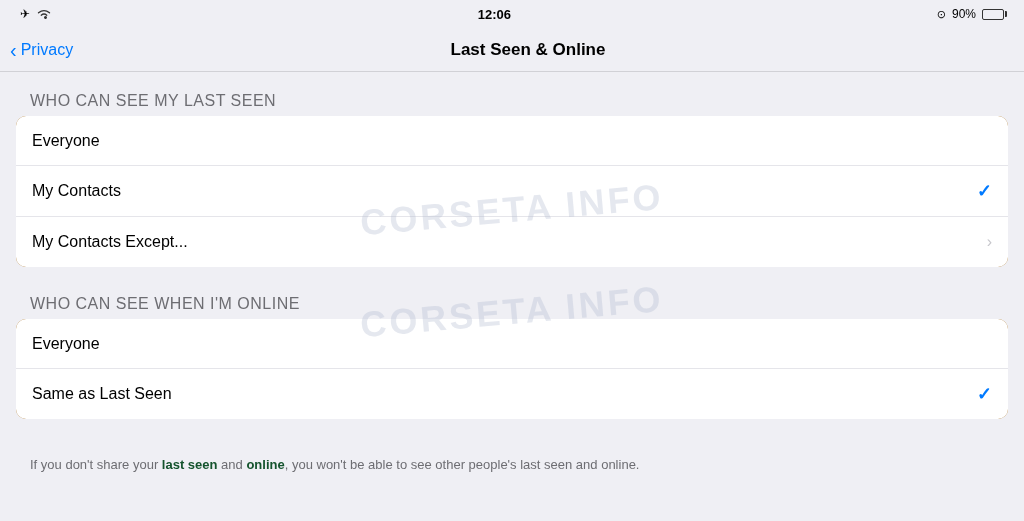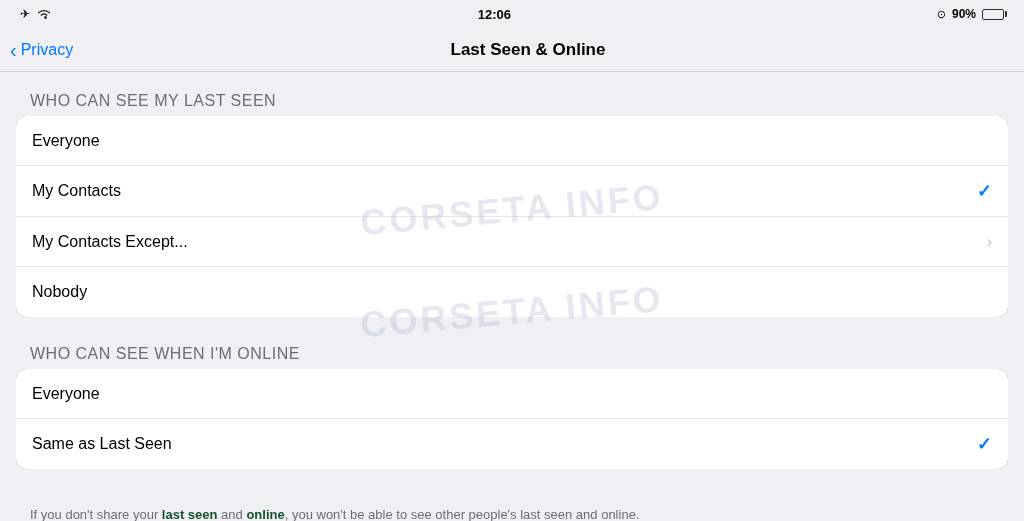--- a/index.html
+++ b/index.html
@@ -209,21 +209,21 @@
       <span>✈</span>
       <svg width="16" height="12" viewBox="0 0 16 12">
         <path d="M8 9.5 a1.5 1.5 0 1 1 0 0.01z" fill="#333"></path>
         <path d="M5.2 7.2 Q8 4.8 10.8 7.2" stroke="#333" stroke-width="1.3" fill="none" stroke-linecap="round"></path>
         <path d="M2.5 4.8 Q8 0.5 13.5 4.8" stroke="#333" stroke-width="1.3" fill="none" stroke-linecap="round"></path>
       </svg>
     </div>
     <div class="status-center">12:06</div>
     <div class="status-right">
       <span style="font-size:11px;">⊙</span>
-      <span style="font-size:12px;font-weight:bold;">90%</span>
+      <span style="font-size:12px;">90%</span>
       <span class="battery-icon">
         <span class="battery-fill"></span>
       </span>
     </div>
   </div>
 
   <div class="nav-bar">
     <div class="nav-back">
       <span class="nav-back-chevron">‹</span>
       <span>Privacy</span>
@@ -244,23 +244,20 @@
         <div class="list-item">
           <span class="list-item-label">My Contacts</span>
           <span class="checkmark">✓</span>
         </div>
 
         <div class="list-item">
           <span class="list-item-label">My Contacts Except...</span>
           <span class="chevron-right">›</span>
         </div>
 
-        <div class="list-item">
-          <span class="list-item-label">Nobody</span>
-        </div>
 
       </div>
     </div>
 
     <div>
       <div class="section-label">WHO CAN SEE WHEN I'M ONLINE</div>
       <div class="list-group">
 
         <div class="list-item">
           <span class="list-item-label">Everyone</span>

